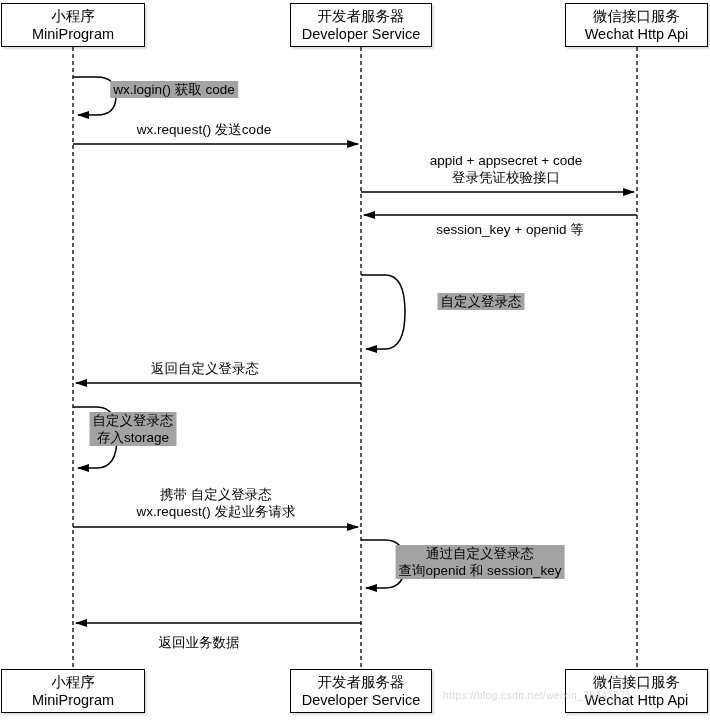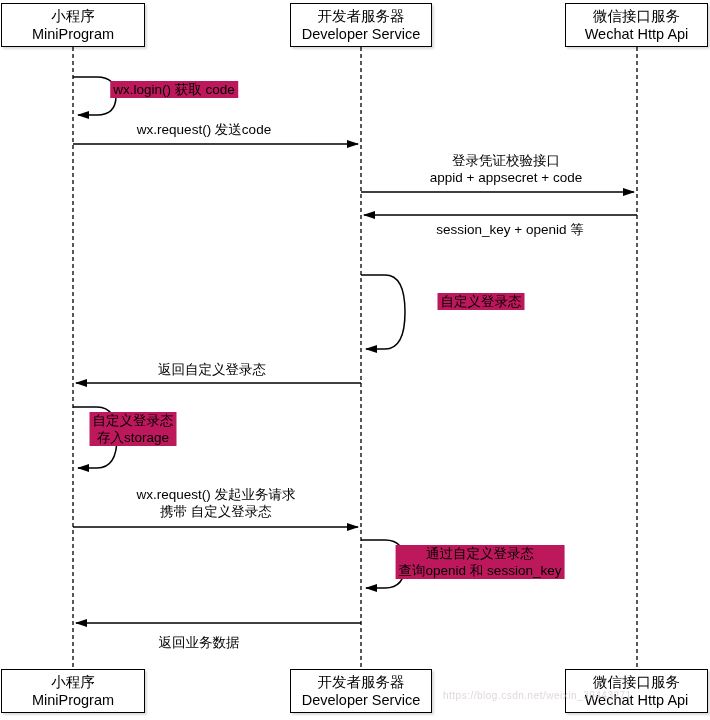--- a/index.html
+++ b/index.html
@@ -40,21 +40,21 @@
   .lbl {
     position: absolute;
     transform: translateX(-50%);
     font-size: 13.5px;
     line-height: 17px;
     color: #000000;
     text-align: center;
     white-space: nowrap;
   }
   .lbl.bg {
-    background: #be185d;
+    background: #a3a3a3;
     padding: 0 3px;
   }
   .watermark {
     position: absolute;
     left: 443px;
     top: 690px;
     font-size: 10px;
     color: rgba(198,183,183,0.55);
     white-space: nowrap;
     z-index: 30;
@@ -101,39 +101,39 @@
   </svg>
 
   <div class="labels-layer">
     <div class="lbl bg" style="left:174px; top:81px;">
       <div>wx.login() 获取 code</div>
     </div>
     <div class="lbl" style="left:204px; top:121px;">
       <div>wx.request() 发送code</div>
     </div>
     <div class="lbl" style="left:506px; top:152px;">
+      <div>appid + appsecret + code</div>
       <div>登录凭证校验接口</div>
-      <div>appid + appsecret + code</div>
     </div>
     <div class="lbl" style="left:510px; top:221px;">
       <div>session_key + openid 等</div>
     </div>
     <div class="lbl bg" style="left:481px; top:293px;">
       <div>自定义登录态</div>
     </div>
-    <div class="lbl" style="left:212px; top:361px;">
+    <div class="lbl" style="left:205px; top:361px;font-family:Liberation Mono, monospace;">
       <div>返回自定义登录态</div>
     </div>
     <div class="lbl bg" style="left:133px; top:412px;">
       <div>自定义登录态</div>
       <div>存入storage</div>
     </div>
     <div class="lbl" style="left:216px; top:486px;">
+      <div>携带 自定义登录态</div>
       <div>wx.request() 发起业务请求</div>
-      <div>携带 自定义登录态</div>
     </div>
     <div class="lbl bg" style="left:480px; top:545px;text-align:center;">
       <div>通过自定义登录态</div>
       <div>查询openid 和 session_key</div>
     </div>
     <div class="lbl" style="left:199px; top:634px;">
       <div>返回业务数据</div>
     </div>
   </div>
 

